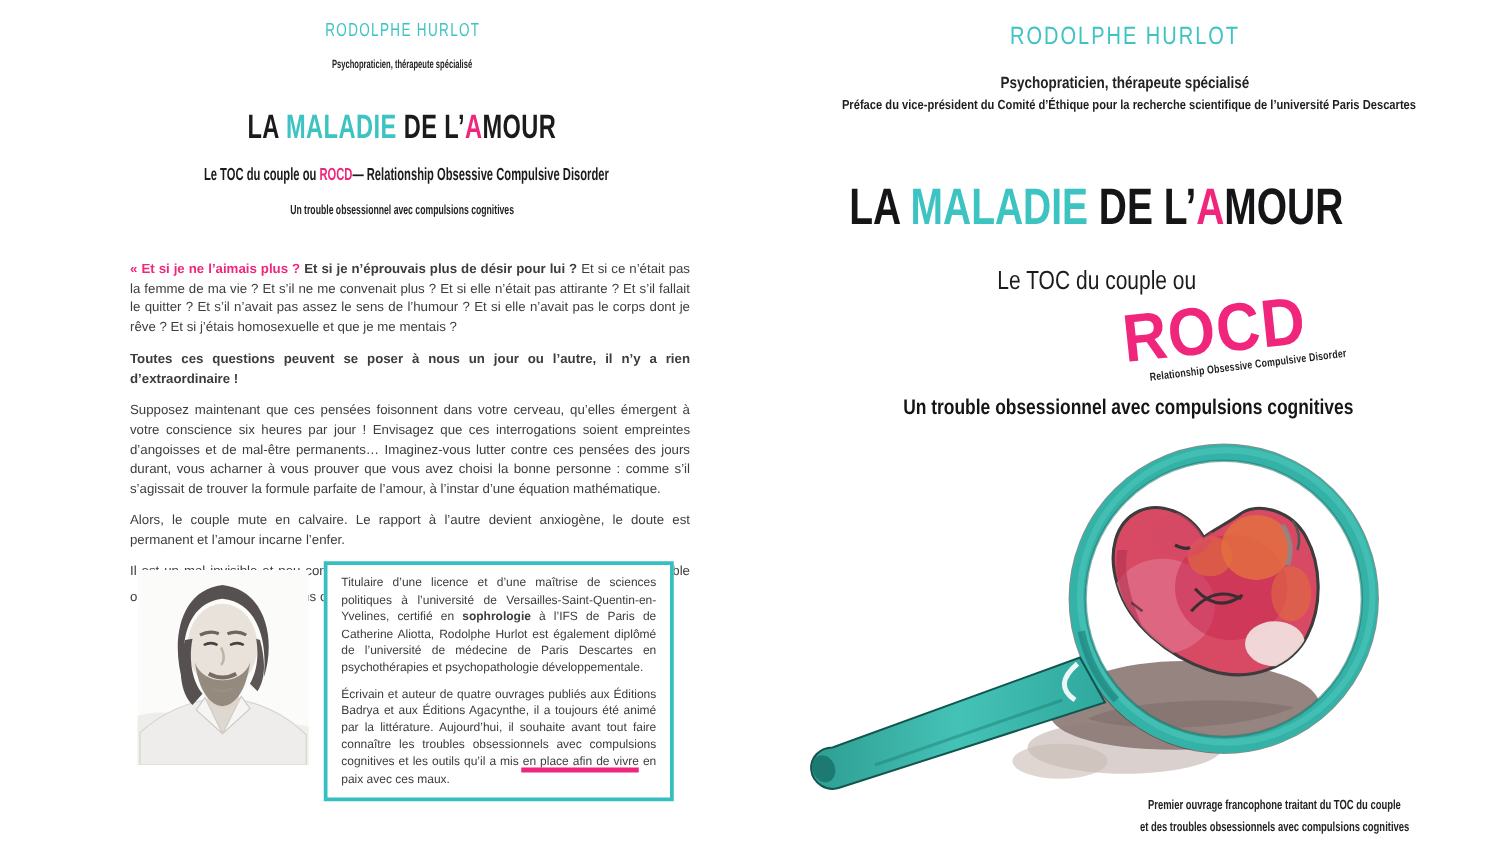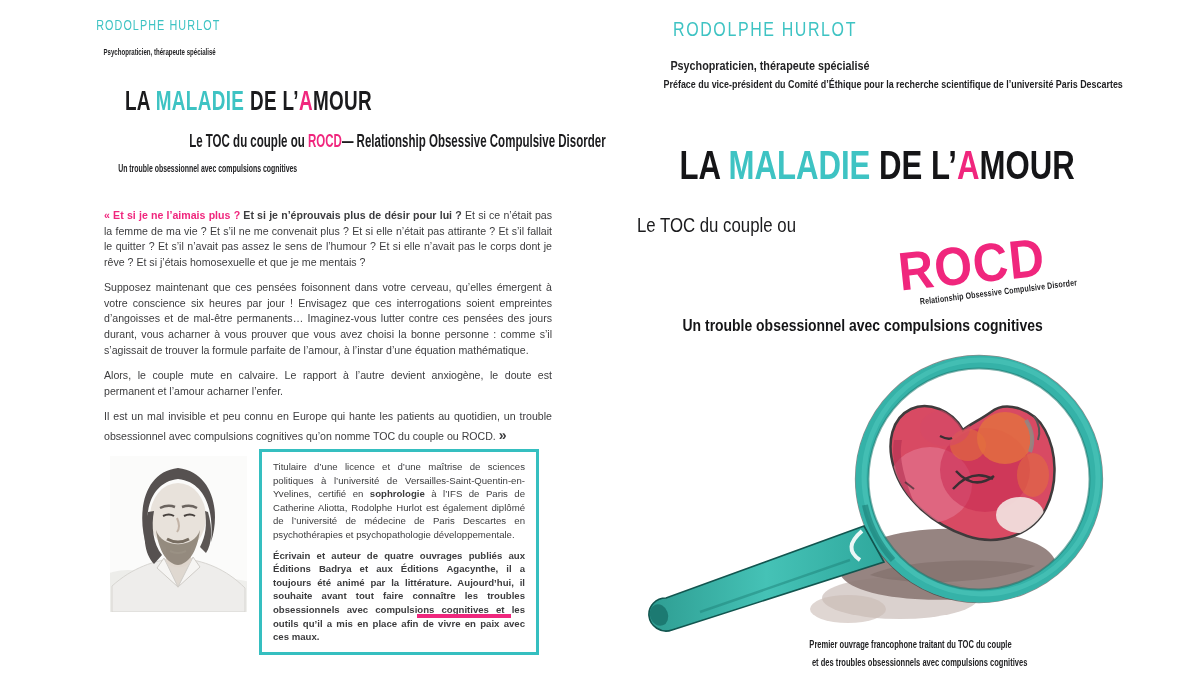--- a/index.html
+++ b/index.html
@@ -1,39 +1,39 @@
 <!DOCTYPE html>
 <html><head>
 <meta charset="utf-8">
 <style>
   html,body{margin:0;padding:0;background:#fff;}
   #spread{position:relative;width:1200px;height:675px;background:#ffffff;overflow:hidden;
           font-family:"Liberation Sans",sans-serif;color:#1d1d1f;}
   .abs{position:absolute;}
-  .ctr{text-align:left;}
+  .ctr{text-align:center;}
   .teal{color:#3EC3C3;}
   .pink{color:#F0267D;}
   .b{font-weight:bold;}
   .sq{display:inline-block;white-space:nowrap;transform:scaleX(var(--sx,1));}
   .sql{display:inline-block;white-space:nowrap;transform-origin:left bottom;}
 
   
   .bk-author{left:72px;top:16px;width:500px;font-size:15px;letter-spacing:1.5px;color:#3EC3C3;}
   .bk-role{left:72px;top:46px;width:500px;font-size:9.5px;font-weight:bold;color:#232325;}
   .bk-title{left:72px;top:86px;width:500px;font-size:27px;font-weight:bold;letter-spacing:.5px;color:#1b1b1d;}
-  .bk-sub{left:72px;top:131px;width:500px;font-size:18px;font-weight:bold;color:#1b1b1d;}
+  .bk-sub{left:72px;top:131px;width:500px;font-size:14px;font-weight:bold;color:#1b1b1d;}
   .bk-tag{left:72px;top:162px;width:500px;font-size:10.5px;font-weight:bold;color:#232325;}
   .bk-body{left:104px;top:207px;width:448px;font-size:10.6px;line-height:1.47;text-align:justify;color:#3c3c3e;}
   .bk-body p{margin:1px 0 10px 0;}
   .close-q{font-weight:bold;font-size:14px;letter-spacing:-1px;}
   .photo{left:110px;top:456px;width:137px;height:156px;}
   .bio{left:259px;top:449px;width:280px;box-sizing:border-box;border:3px solid #35BFC0;
        padding:8px 11px;font-size:9.6px;line-height:1.42;text-align:justify;color:#3c3c3e;background:#fff;}
   .bio p{margin:0 0 7px 0;}
-  .bio p:last-child{margin:0;font-weight:bold;}
+  .bio p:last-child{margin:0;}
   .pink-line{left:417px;top:614px;width:94px;height:4px;background:#F0267D;}
 
   
   .fr-author{left:650px;top:18px;width:500px;font-size:20px;letter-spacing:2px;color:#3EC3C3;}
   .fr-role{left:650px;top:58px;width:500px;font-size:13px;font-weight:bold;color:#232325;}
   .fr-preface{left:623px;top:78px;width:560px;font-size:10.5px;font-weight:bold;color:#1f1f21;}
   .fr-title{left:617px;top:142px;width:520px;font-size:41px;font-weight:bold;color:#151517;}
   .fr-sub{left:617px;top:213px;width:520px;font-size:21px;color:#1b1b1d;}
   .fr-rocd{left:890px;top:233px;font-size:54px;font-weight:bold;color:#F0267D;letter-spacing:1px;
            transform:rotate(-6deg) scaleX(.9);}
@@ -58,22 +58,23 @@
     </div>
 
     <div class="abs ctr bk-sub">
       <span class="sq" style="--sx:.64"><span>Le TOC du couple ou </span><span class="pink">ROCD</span><span>— Relationship Obsessive Compulsive Disorder</span></span>
     </div>
 
     <div class="abs ctr bk-tag"><span class="sq" style="--sx:.66">Un trouble obsessionnel avec compulsions cognitives</span></div>
 
     <div class="abs bk-body">
       <p><span class="pink b">« Et si je ne l’aimais plus ? </span><span class="b">Et si je n’éprouvais plus de désir pour lui ? </span><span>Et si ce n’était pas la femme de ma vie ? Et s’il ne me convenait plus ? Et si elle n’était pas attirante ? Et s’il fallait le quitter ? Et s’il n’avait pas assez le sens de l’humour ? Et si elle n’avait pas le corps dont je rêve ? Et si j’étais homosexuelle et que je me mentais ?</span></p>
+      <p class="b">Toutes ces questions peuvent se poser à nous un jour ou l’autre, il n’y a rien d’extraordinaire !</p>
       <p>Supposez maintenant que ces pensées foisonnent dans votre cerveau, qu’elles émergent à votre conscience six heures par jour ! Envisagez que ces interrogations soient empreintes d’angoisses et de mal-être permanents… Imaginez-vous lutter contre ces pensées des jours durant, vous acharner à vous prouver que vous avez choisi la bonne personne : comme s’il s’agissait de trouver la formule parfaite de l’amour, à l’instar d’une équation mathématique.</p>
-      <p>Alors, le couple mute en calvaire. Le rapport à l’autre devient anxiogène, le doute est permanent et l’amour acharner l’enfer.</p>
+      <p>Alors, le couple mute en calvaire. Le rapport à l’autre devient anxiogène, le doute est permanent et l’amour incarne l’enfer.</p>
       <p><span>Il est un mal invisible et peu connu en Europe qui hante les patients au quotidien, un trouble obsessionnel avec compulsions cognitives qu’on nomme TOC du couple ou ROCD. </span><span class="close-q">»</span></p>
     </div>
 
     <svg class="abs photo" viewBox="0 0 137 156" role="img">
       <rect x="0" y="0" width="137" height="156" fill="#fbfbfa"></rect>
       <ellipse cx="18" cy="140" rx="40" ry="26" fill="#ededea"></ellipse>
       <ellipse cx="120" cy="145" rx="38" ry="22" fill="#efefec"></ellipse>
 
       <path d="M 2,156 L 2,130 C 22,112 44,104 68,102 C 94,104 116,113 135,132 L 135,156 Z" fill="#eeedeb" stroke="#d7d5d1" stroke-width="1"></path>
       <path d="M 54,103 L 68,132 L 83,102 Z" fill="#dfd8d0"></path>

